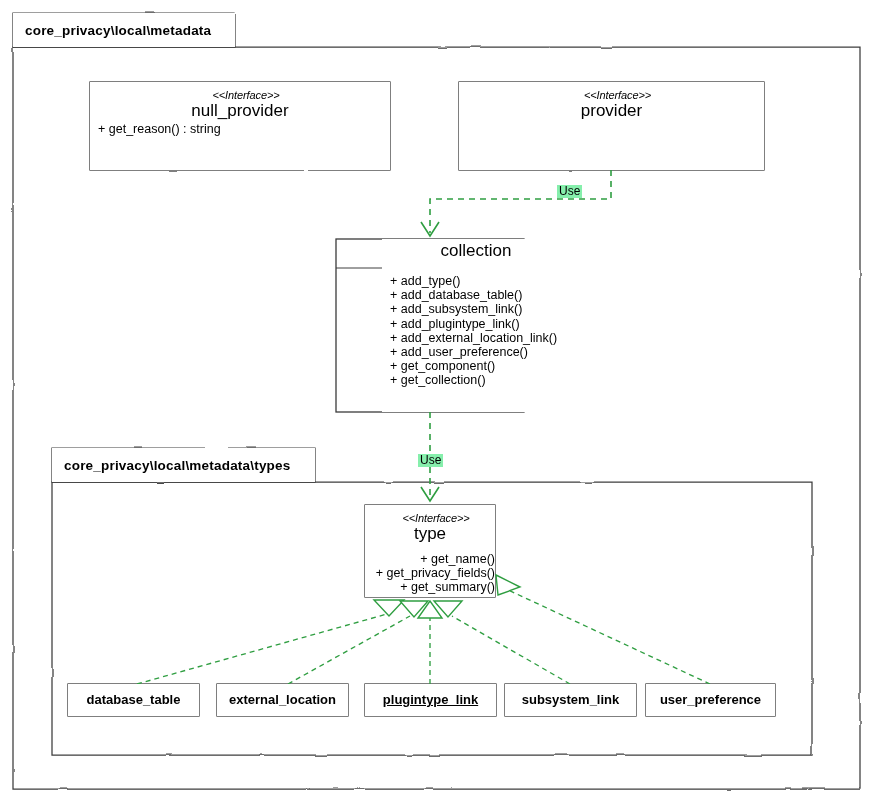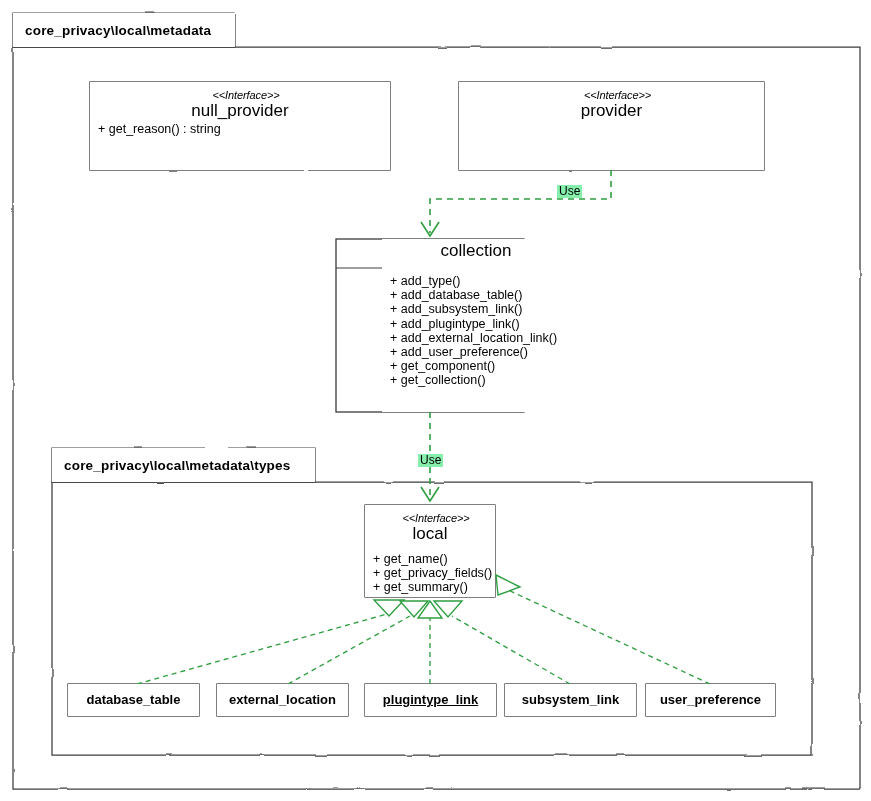--- a/index.html
+++ b/index.html
@@ -180,23 +180,23 @@
       <div class="op">+ add_external_location_link()</div>
       <div class="op">+ add_user_preference()</div>
       <div class="op">+ get_component()</div>
       <div class="op">+ get_collection()</div>
     </div>
   </div>
 
   <div class="cls" style="left:365px;top:505px;width:130px;height:92px;">
     <div class="head" style="height:41px;">
       <div class="stereo">&lt;&lt;Interface&gt;&gt;</div>
-      <div class="cname">local</div>
-    </div>
-    <div class="ops" style="padding-top:6px;">
+      <div class="cname">type</div>
+    </div>
+    <div class="ops" style="padding-top:6px;text-align:right;">
       <div class="op">+ get_name()</div>
       <div class="op">+ get_privacy_fields()</div>
       <div class="op">+ get_summary()</div>
     </div>
   </div>
 
   <div class="cls leaf" style="left:68px;top:684px;width:131px;height:32px;">
     <div class="cname">database_table</div>
   </div>
   <div class="cls leaf" style="left:217px;top:684px;width:131px;height:32px;">

